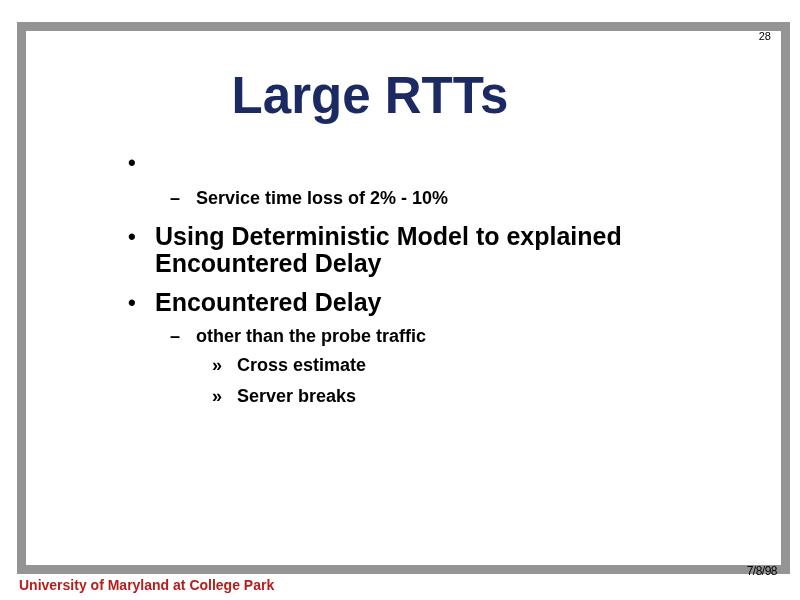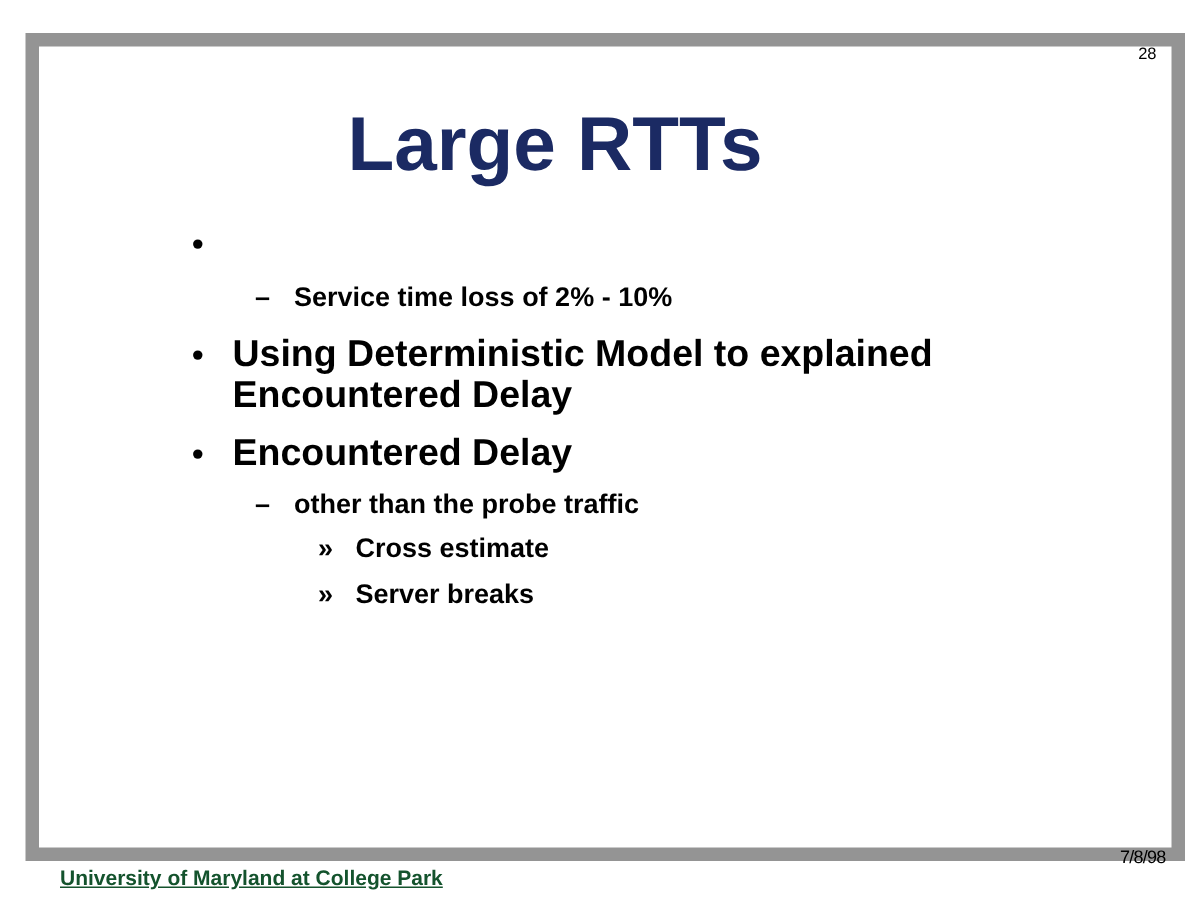--- a/index.html
+++ b/index.html
@@ -69,25 +69,24 @@
     position: absolute;
     top: 551px; right: 23px;
     font-size: 12px;
     letter-spacing: -0.5px;
     color: #000000;
     margin-top: 13px;
   }
 
   .footer-institution {
     position: absolute;
-    left: 40px; top: 577px;
+    left: 19px; top: 577px;
     font-size: 14px;
     font-weight: bold;
-    color: #14532d;
-    text-decoration: underline;
+    color: #b91c1c;
   }
 </style>
 </head>
 <body>
 
 <div class="frame"></div>
 
 <div class="page-number">28</div>
 
 <h1 class="slide-title">Large RTTs</h1>

